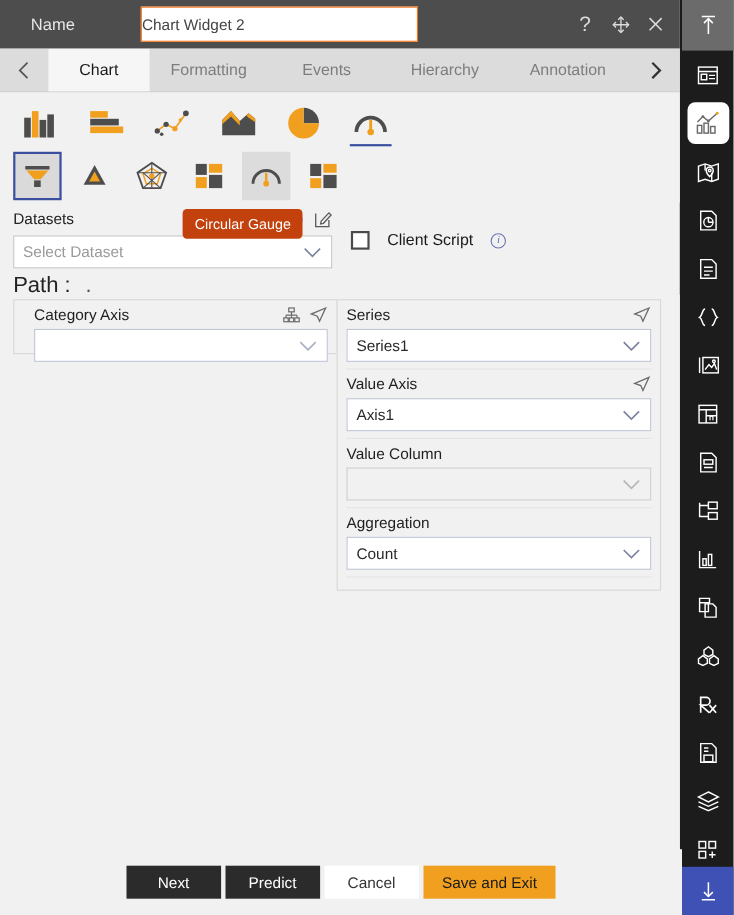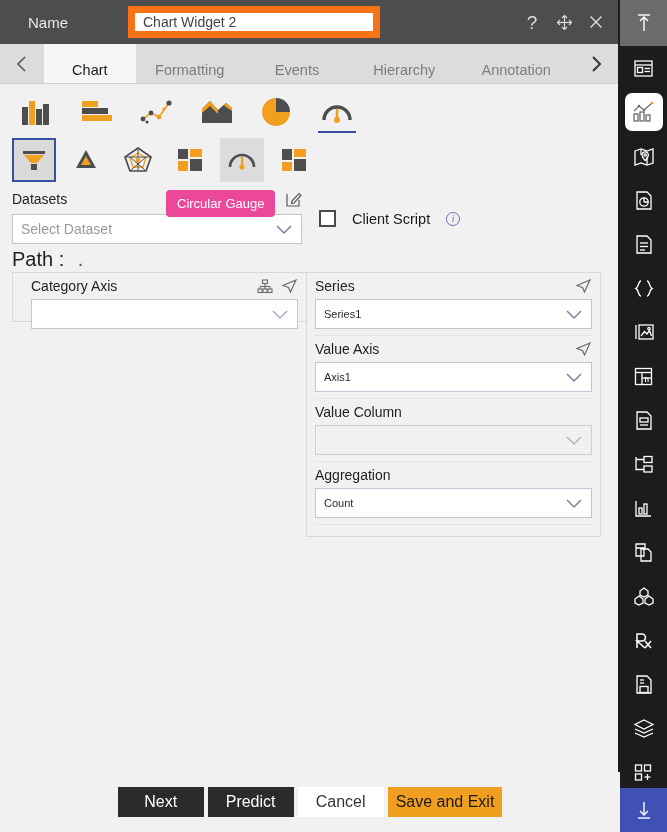--- a/index.html
+++ b/index.html
@@ -15,37 +15,37 @@
   .main { width: 620px; height: 832px; position: relative; background: #f1f1f1;
           border-right: 2px solid #1c1c1c; }
 
   
   .titlebar {
     height: 44px; background: #4d4d4d; display: flex; align-items: center;
     padding: 0 10px; position: relative;
   }
   .title-label { color: #e9e9e9; font-size: 15px; width: 118px; padding-left: 18px; }
   .name-input {
-    width: 252px; height: 32px; background: #fff; border: 7px solid #f97316;
-    font-size: 14px; color: #444; padding: 0 8px; outline: none;
+    width: 252px; height: 32px; background: #fff; border: 1px solid #f97316;
+    font-size: 14px; color: #444; padding: 0 0; outline: none;
     font-family: "Liberation Sans", sans-serif;
   }
   .win-btns { position: absolute; right: 12px; top: 0; height: 44px;
               display: flex; align-items: center; gap: 12px; }
   .win-btns .wb { color: #dcdcdc; font-size: 19px; line-height: 1; cursor: pointer;
                   display: flex; align-items: center; justify-content: center;
                   width: 20px; height: 22px; }
 
   
   .tabbar { height: 40px; background: #dcdcdc; display: flex; align-items: stretch;
             border-bottom: 1px solid #cfcfcf; }
   .tab-arrow { width: 44px; display: flex; align-items: center; justify-content: center;
                color: #555; font-size: 21px; cursor: pointer; }
-  .tab { display: flex; align-items: flex-end; justify-content: center;
-         font-size: 14.5px; color: #7d7d7d; cursor: pointer; padding: 5px 6px; }
+  .tab { display: flex; align-items: flex-start; justify-content: center;
+         font-size: 14.5px; color: #7d7d7d; cursor: pointer; padding: 12px 6px; }
   .tab.active { background: #f6f6f6; color: #1a1a1a; }
 
   
   .icon-rows { padding: 6px 0 0 8px; background: #f1f1f1; }
   .icon-row { display: flex; align-items: center; }
   .icon-row.r1 { height: 44px; gap: 14px; padding-left: 6px; }
   .icon-row.r2 { height: 48px; gap: 8px; padding-left: 4px; margin-top: 2px; }
   .ic { width: 46px; height: 40px; display: flex; align-items: center;
         justify-content: center; cursor: pointer; position: relative; }
   .ic.r2i { width: 44px; height: 44px; }
@@ -67,21 +67,21 @@
     width: 290px; height: 30px; background: #fff; border: 1px solid #c6c6c6;
     display: flex; align-items: center; padding: 0 8px; margin-top: 4px;
     position: relative;
   }
   .ds-ph { font-size: 14px; color: #9a9a9a; }
   .caret { position: absolute; right: 8px; color: #6f6f8a; font-size: 13px; }
   .path-row { font-size: 20px; color: #222; margin-top: 4px; }
   .path-row .dot { color: #555; margin-left: 8px; }
 
   .tooltip {
-    position: absolute; left: 166px; top: 190px; background: #ec4899; color: #fff;
+    position: absolute; left: 166px; top: 190px; background: #c2410c; color: #fff;
     font-size: 13px; padding: 6px 11px; border-radius: 4px; white-space: nowrap;
     z-index: 30;
   }
 
   
   .client-script { position: absolute; left: 319px; top: 210px;
                    display: flex; align-items: center; gap: 16px; }
   .cs-box { width: 17px; height: 17px; border: 2px solid #4a4a4a; background: #fff;
             cursor: pointer; }
   .cs-label { font-size: 14.5px; color: #1a1a1a; }
@@ -97,35 +97,35 @@
   .panel.right { left: 306px; top: 4px; width: 295px; height: 265px; }
   .field { padding: 0 8px; }
   .field-head { display: flex; align-items: center; height: 24px; position: relative;
                 padding-top: 2px; }
   .field-label { font-size: 14px; color: #1f1f1f; }
   .field-head .send { position: absolute; right: 0; display: flex; cursor: pointer; }
   .field-head .tree { position: absolute; right: 25px; display: flex; cursor: pointer; }
   .sel {
     height: 30px; background: #fff; border: 1px solid #bfc6d4; display: flex;
     align-items: center; padding: 0 8px; position: relative; margin-top: 2px;
-    font-size: 11px; color: #2a2a2a;
+    font-size: 14px; color: #2a2a2a;
   }
   .sel.empty { background: #fff; }
   .sel.disabled { background: #f1f1f1; border-color: #cfcfcf; }
   .sel .caret { color: #7b82a0; }
   .sel.disabled .caret { color: #b6b6b6; }
   .sep { height: 1px; background: #e3e3e3; margin: 6px 0 0; }
 
   
   .footer { position: absolute; left: 0; bottom: 0; width: 620px; height: 60px;
             background: #f1f1f1; display: flex; align-items: center;
             justify-content: center; gap: 4px; }
-  .btn { height: 30px; min-width: 86px; font-size: 16px; border: none;
+  .btn { height: 30px; min-width: 86px; font-size: 14px; border: none;
          cursor: pointer; font-family: "Liberation Sans", sans-serif;
-         display: flex; align-items: center; justify-content: center; padding: 0 8px; }
+         display: flex; align-items: center; justify-content: center; padding: 0 17px; }
   .btn.dark   { background: #2b2b2b; color: #fff; }
   .btn.light  { background: #fff; color: #333; }
   .btn.accent { background: #f0a01e; color: #1a1a1a; }
 
   
   .rail { width: 47px; height: 832px; background: #1c1c1c; position: relative; }
   .rail-top { height: 46px; background: #6b6b6b; display: flex; align-items: center;
               justify-content: center; cursor: pointer; }
   .rail-items { display: flex; flex-direction: column; align-items: center; }
   .rail-item { width: 47px; height: 44px; display: flex; align-items: center;

